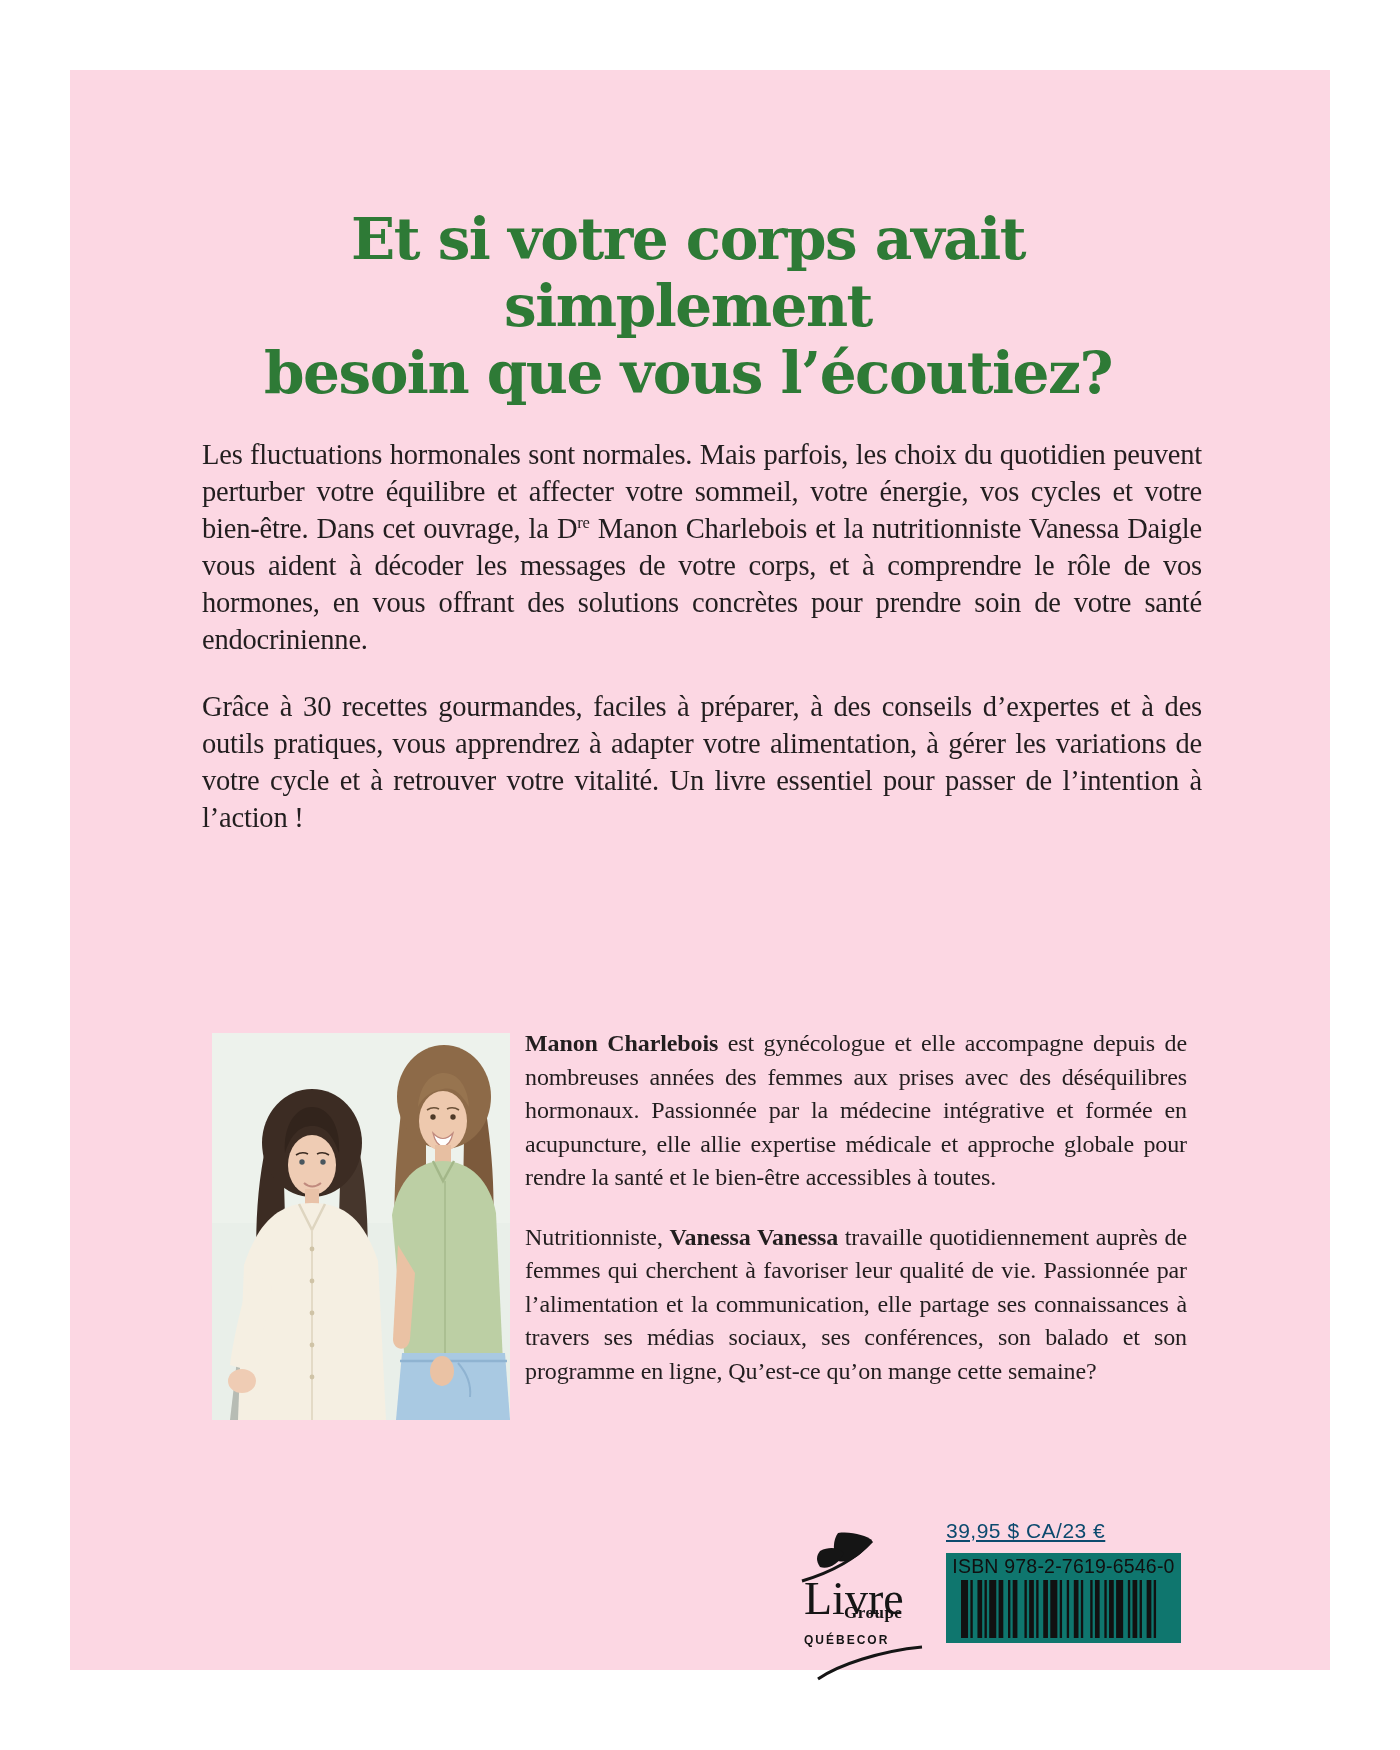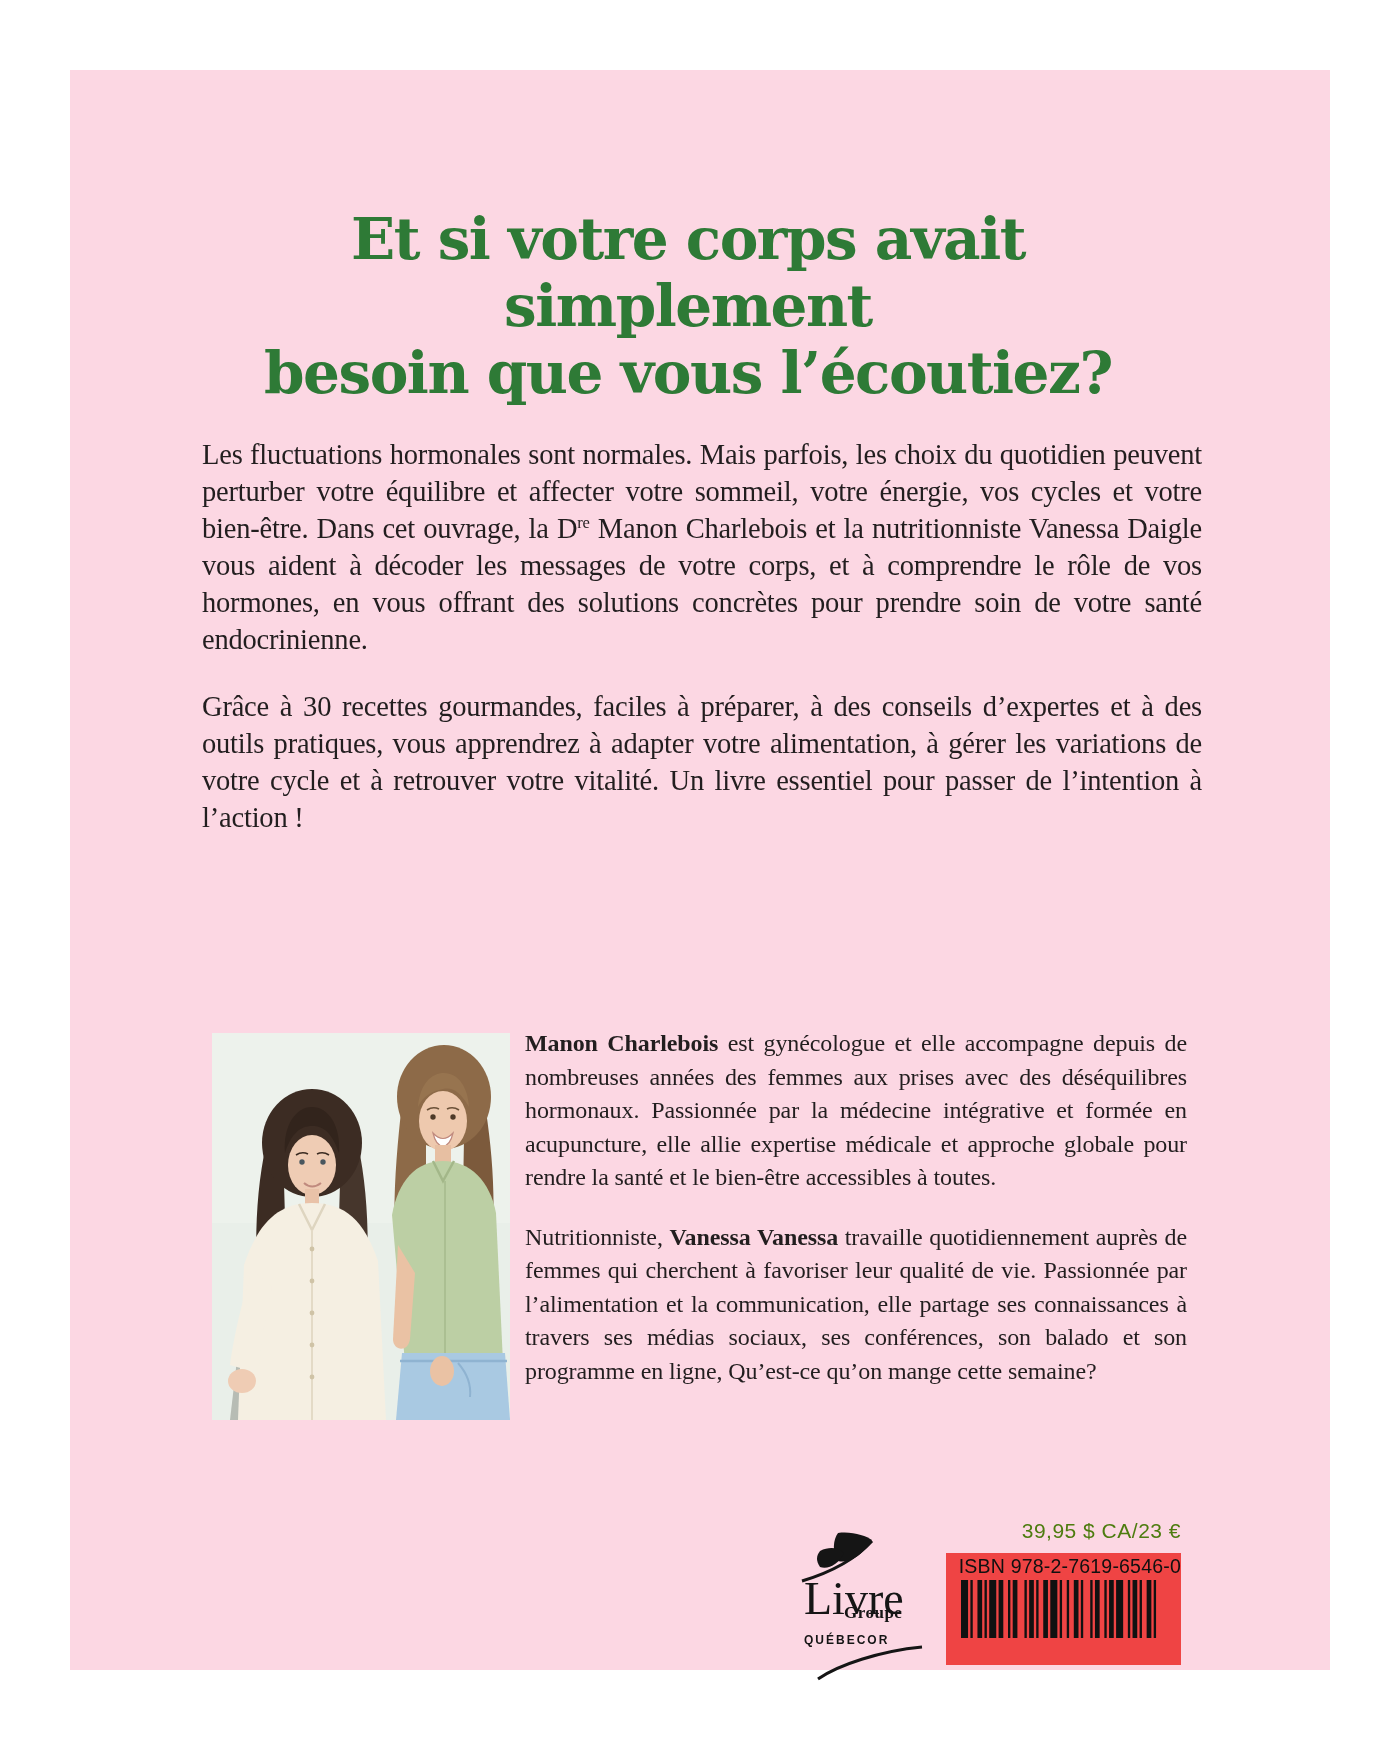--- a/index.html
+++ b/index.html
@@ -34,27 +34,27 @@
     position:absolute; left:455px; top:957px; width:662px;
     font-size:24px; line-height:33.5px; color:#221e1f;
     text-align:justify; letter-spacing:-0.1px;
   }
   .bios p { margin:0; }
   .bios p + p { margin-top:26px; }
   .bios strong { font-weight:700; }
 
   .price {
     position:absolute; left:876px; top:1449px; width:235px;
-    text-align:right; font-family:"Liberation Sans", sans-serif;
-    font-size:21px; color:#4d7c0f; letter-spacing:0.5px;
+    text-align:left; font-family:"Liberation Sans", sans-serif;
+    font-size:21px; color:#0c4a6e; letter-spacing:0.5px;text-decoration:underline;
   }
 
   .barcode-box {
-    position:absolute; left:876px; top:1483px; width:235px; height:112px;
-    background:#ef4444; text-align:right;
+    position:absolute; left:876px; top:1483px; width:235px; height:90px;
+    background:#0f766e; text-align:center;
   }
   .isbn {
     font-family:"Liberation Sans", sans-serif; font-size:19.5px; color:#101010;
     margin-top:2px; letter-spacing:0.2px; white-space:nowrap;
   }
   .barcode-box svg { display:block; margin:2px auto 0; }
 
   .publisher { position:absolute; left:690px; top:1455px; width:180px; height:210px; color:#151515; }
   .leaf-svg { position:absolute; left:40px; top:6px; width:80px; height:52px; }
   .pub-groupe {

